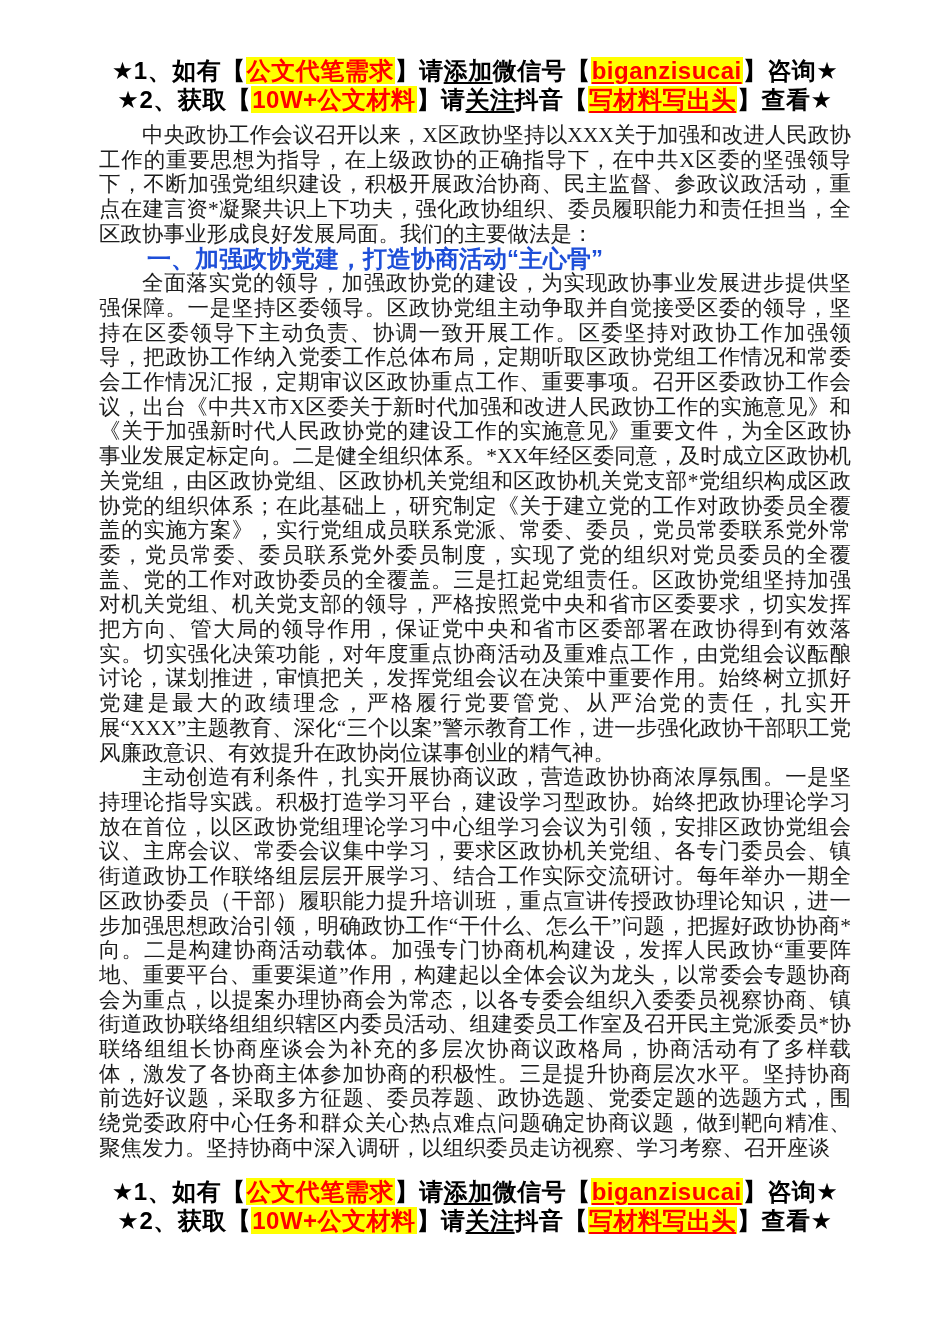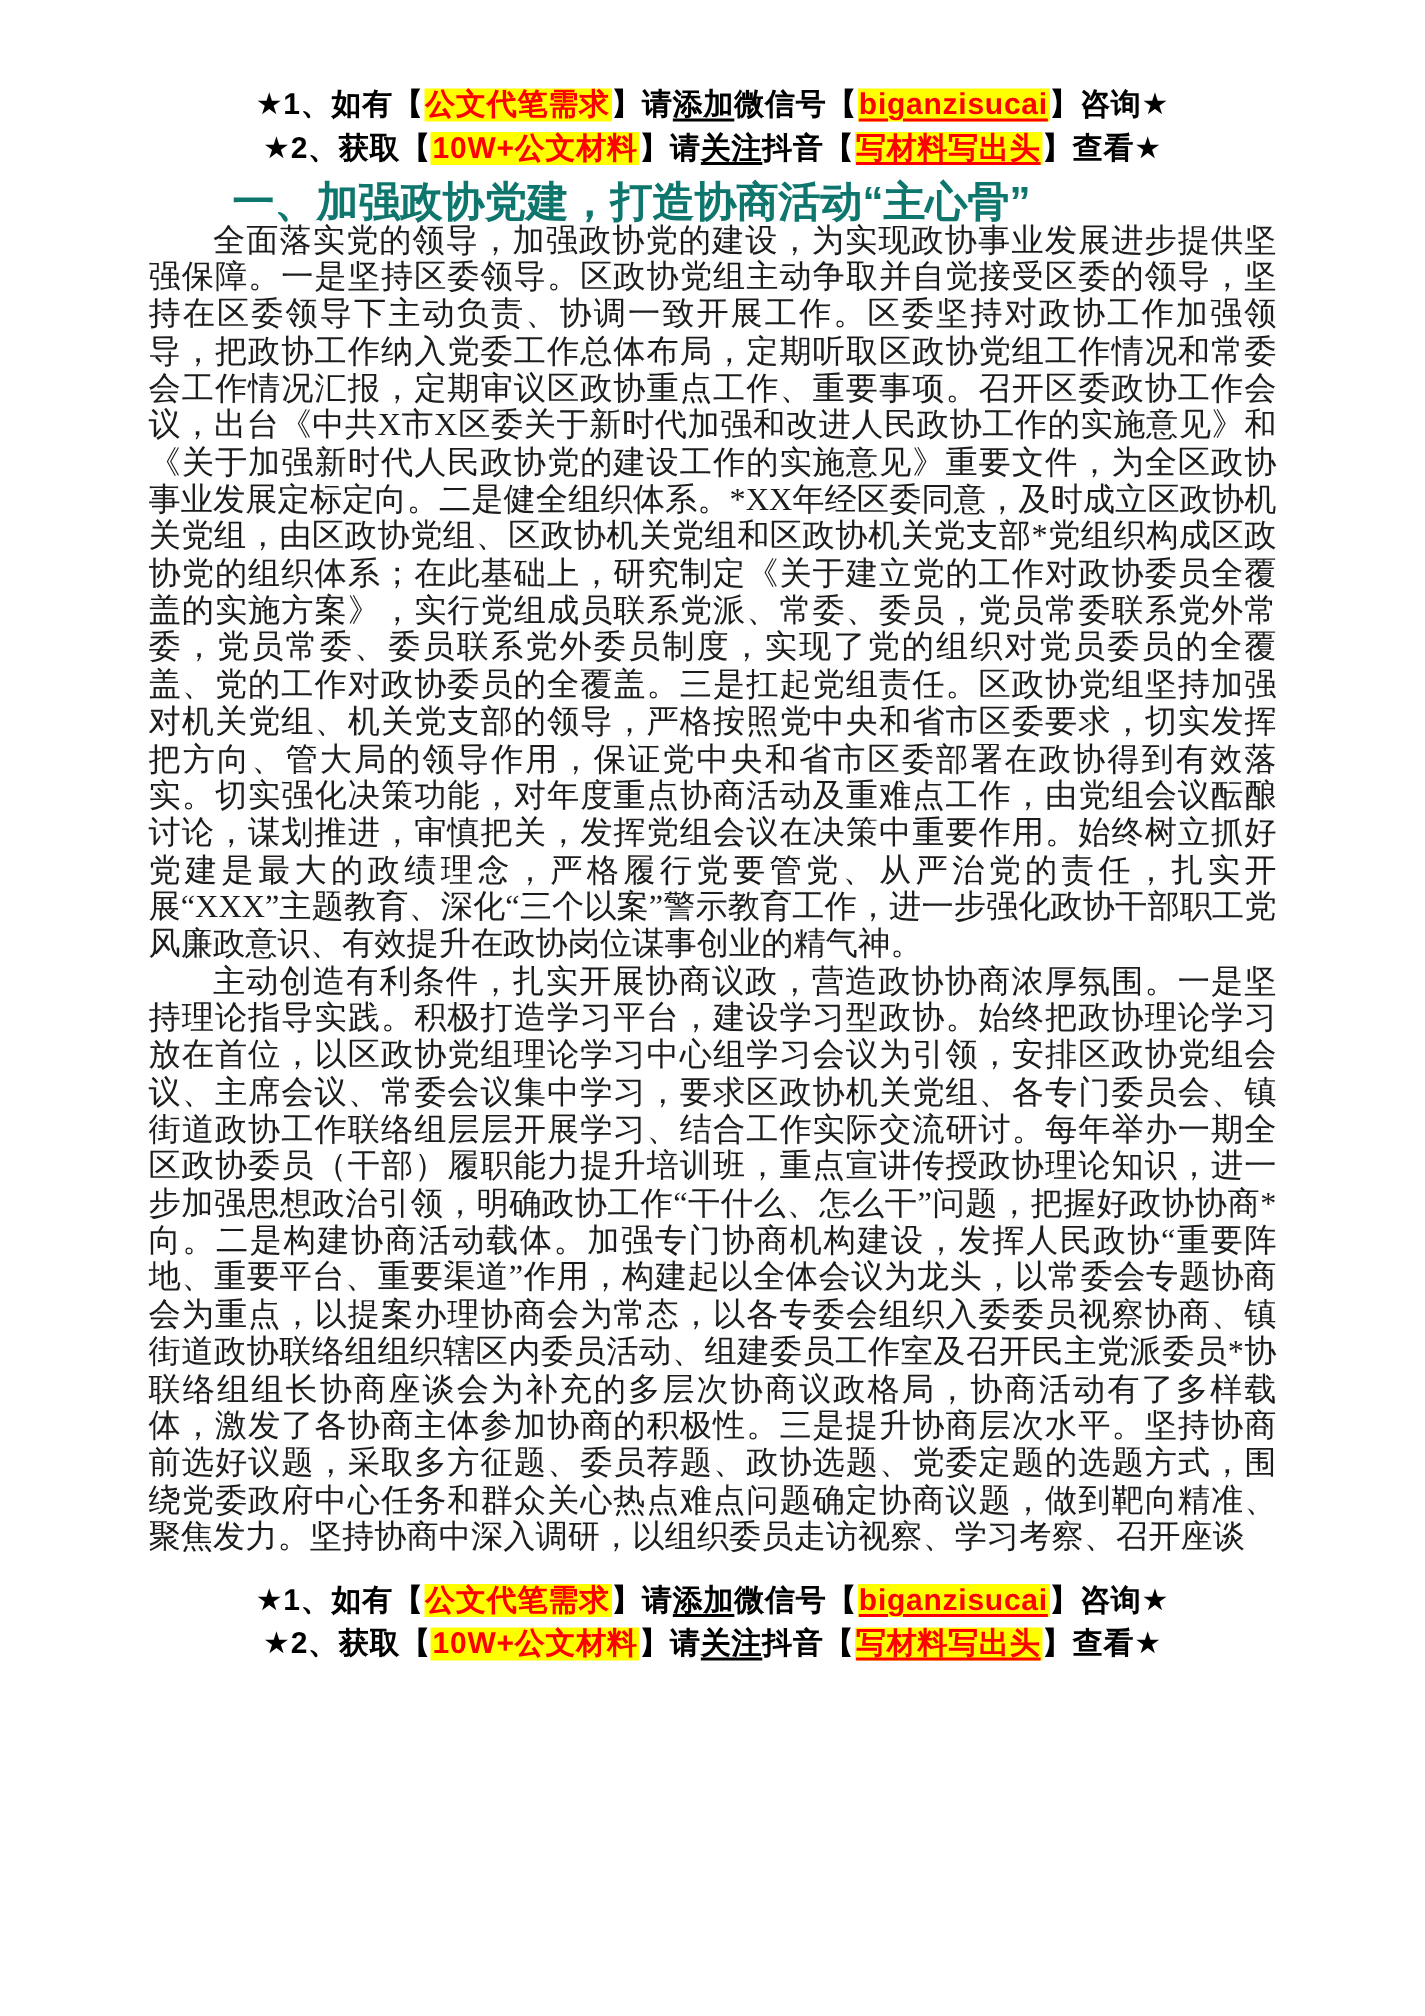--- a/index.html
+++ b/index.html
@@ -11,21 +11,21 @@
     margin: 0 auto;
     background: #ffffff;
     overflow: hidden;
     font-family: "Liberation Serif", "DejaVu Serif", serif;
     color: #161616;
   }
   .banner {
     text-align: center;
     font-family: "Liberation Sans", "DejaVu Sans", sans-serif;
     font-weight: bold;
-    font-size: 20px;
+    font-size: 24px;
     line-height: 29px;
     color: #000000;
     letter-spacing: 0.5px;
   }
   .banner-top { padding-top: 56px; }
   .banner-bottom { margin-top: 16px; }
   .hl {
     color: #ff0000;
     background: #ffff00;
     padding: 0 1px;
@@ -40,40 +40,41 @@
     margin: 9px auto 0 auto;
     text-align: justify;
     font-size: 21.5px;
     line-height: 24.7px;
     color: #1c1c1c;
   }
   .para { text-indent: 2em; }
   .heading {
     text-indent: 2em;
     font-weight: bold;
-    color: #0f766e;
+    color: #1d4ed8;
     font-family: "Liberation Sans", "DejaVu Sans", sans-serif;
-    font-size: 28px;
+    font-size: 24px;
   }
 </style>
 </head>
 <body>
 
 <div class="page">
 
   <div class="banner banner-top">
     <div>
       <span>★1、如有【</span><span class="hl">公文代笔需求</span><span>】请</span><span class="u">添加</span><span>微信号【</span><span class="hl u">biganzisucai</span><span>】咨询★</span>
     </div>
     <div>
       <span>★2、获取【</span><span class="hl">10W+公文材料</span><span>】请</span><span class="u">关注</span><span>抖音【</span><span class="hl u">写材料写出头</span><span>】查看★</span>
     </div>
   </div>
 
   <div class="content">
+    <p class="para">中央政协工作会议召开以来，X区政协坚持以XXX关于加强和改进人民政协工作的重要思想为指导，在上级政协的正确指导下，在中共X区委的坚强领导下，不断加强党组织建设，积极开展政治协商、民主监督、参政议政活动，重点在建言资*凝聚共识上下功夫，强化政协组织、委员履职能力和责任担当，全区政协事业形成良好发展局面。我们的主要做法是：</p>
     <p class="heading">一、加强政协党建，打造协商活动“主心骨”</p>
     <p class="para">全面落实党的领导，加强政协党的建设，为实现政协事业发展进步提供坚强保障。一是坚持区委领导。区政协党组主动争取并自觉接受区委的领导，坚持在区委领导下主动负责、协调一致开展工作。区委坚持对政协工作加强领导，把政协工作纳入党委工作总体布局，定期听取区政协党组工作情况和常委会工作情况汇报，定期审议区政协重点工作、重要事项。召开区委政协工作会议，出台《中共X市X区委关于新时代加强和改进人民政协工作的实施意见》和《关于加强新时代人民政协党的建设工作的实施意见》重要文件，为全区政协事业发展定标定向。二是健全组织体系。*XX年经区委同意，及时成立区政协机关党组，由区政协党组、区政协机关党组和区政协机关党支部*党组织构成区政协党的组织体系；在此基础上，研究制定《关于建立党的工作对政协委员全覆盖的实施方案》，实行党组成员联系党派、常委、委员，党员常委联系党外常委，党员常委、委员联系党外委员制度，实现了党的组织对党员委员的全覆盖、党的工作对政协委员的全覆盖。三是扛起党组责任。区政协党组坚持加强对机关党组、机关党支部的领导，严格按照党中央和省市区委要求，切实发挥把方向、管大局的领导作用，保证党中央和省市区委部署在政协得到有效落实。切实强化决策功能，对年度重点协商活动及重难点工作，由党组会议酝酿讨论，谋划推进，审慎把关，发挥党组会议在决策中重要作用。始终树立抓好党建是最大的政绩理念，严格履行党要管党、从严治党的责任，扎实开展“XXX”主题教育、深化“三个以案”警示教育工作，进一步强化政协干部职工党风廉政意识、有效提升在政协岗位谋事创业的精气神。</p>
     <p class="para">主动创造有利条件，扎实开展协商议政，营造政协协商浓厚氛围。一是坚持理论指导实践。积极打造学习平台，建设学习型政协。始终把政协理论学习放在首位，以区政协党组理论学习中心组学习会议为引领，安排区政协党组会议、主席会议、常委会议集中学习，要求区政协机关党组、各专门委员会、镇街道政协工作联络组层层开展学习、结合工作实际交流研讨。每年举办一期全区政协委员（干部）履职能力提升培训班，重点宣讲传授政协理论知识，进一步加强思想政治引领，明确政协工作“干什么、怎么干”问题，把握好政协协商*向。二是构建协商活动载体。加强专门协商机构建设，发挥人民政协“重要阵地、重要平台、重要渠道”作用，构建起以全体会议为龙头，以常委会专题协商会为重点，以提案办理协商会为常态，以各专委会组织入委委员视察协商、镇街道政协联络组组织辖区内委员活动、组建委员工作室及召开民主党派委员*协联络组组长协商座谈会为补充的多层次协商议政格局，协商活动有了多样载体，激发了各协商主体参加协商的积极性。三是提升协商层次水平。坚持协商前选好议题，采取多方征题、委员荐题、政协选题、党委定题的选题方式，围绕党委政府中心任务和群众关心热点难点问题确定协商议题，做到靶向精准、聚焦发力。坚持协商中深入调研，以组织委员走访视察、学习考察、召开座谈</p>
   </div>
 
   <div class="banner banner-bottom">
     <div>
       <span>★1、如有【</span><span class="hl">公文代笔需求</span><span>】请</span><span class="u">添加</span><span>微信号【</span><span class="hl u">biganzisucai</span><span>】咨询★</span>
     </div>
     <div>

